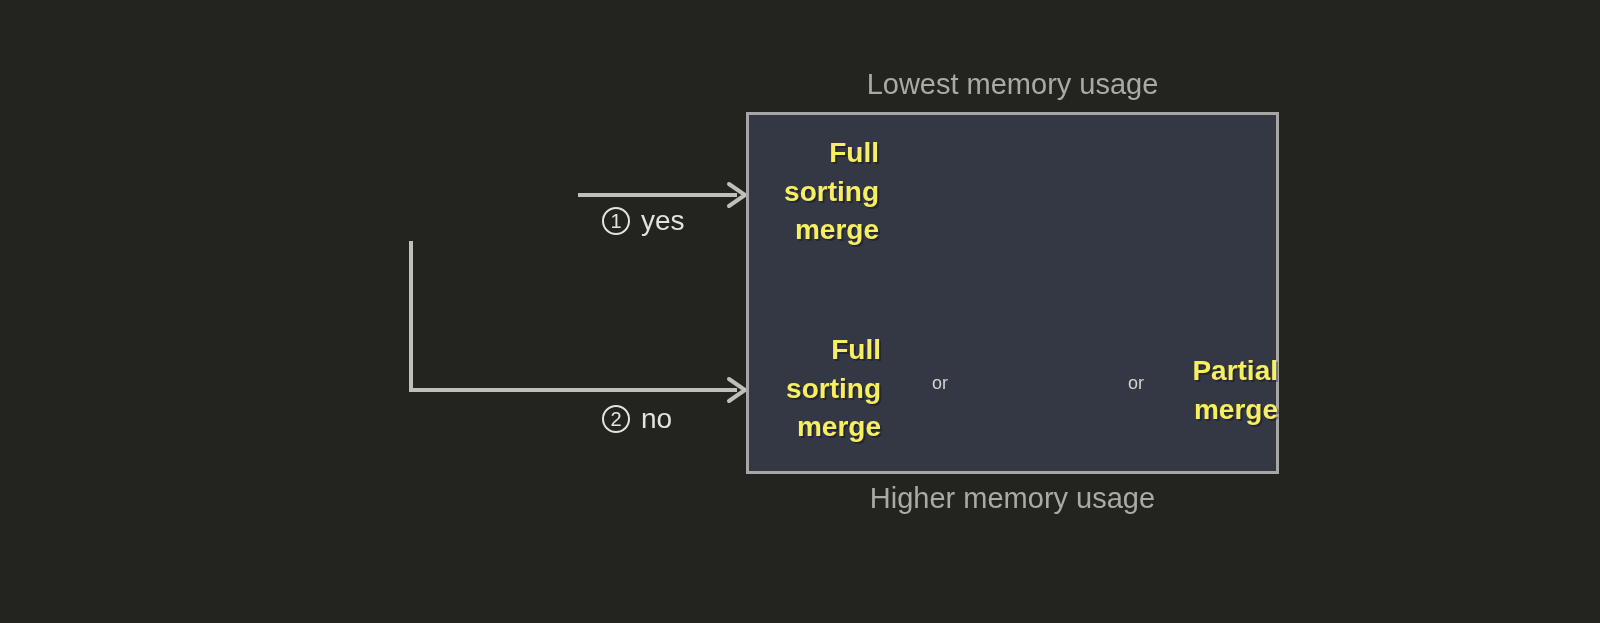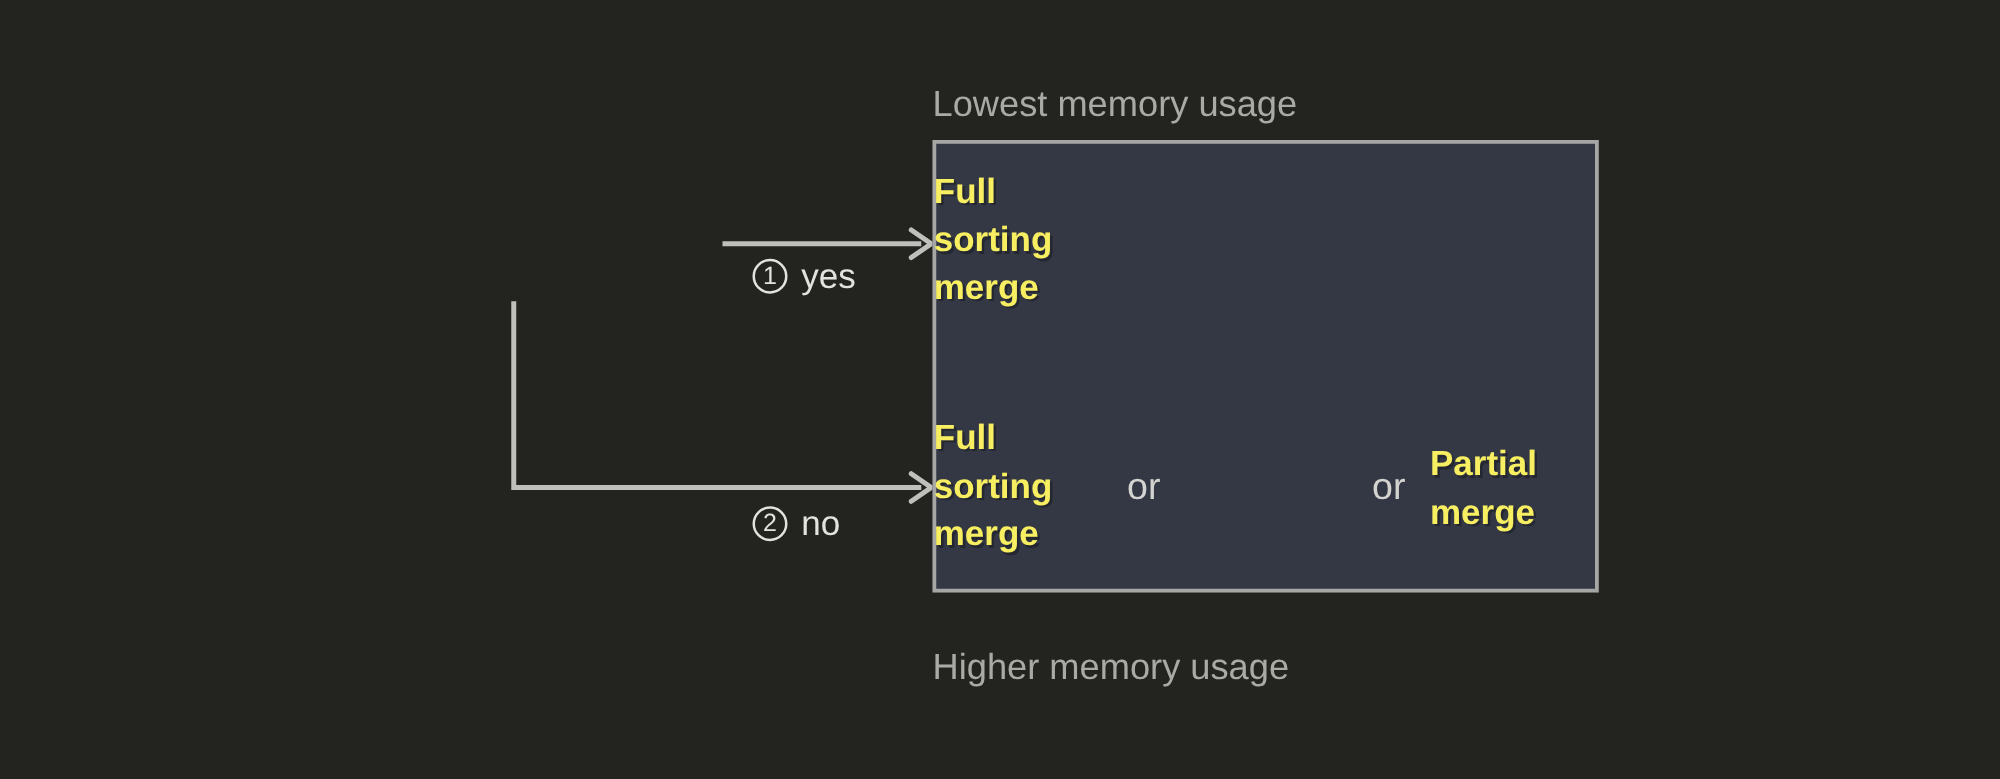--- a/index.html
+++ b/index.html
@@ -78,45 +78,46 @@
     height: 362px;
     box-sizing: border-box;
     background: #343845;
     border: 3px solid #A6A6A4;
   }
 
   .caption {
     position: absolute;
     left: 746px;
     width: 533px;
+    text-align: center;
     color: #A9A9A6;
     font-size: 29px;
     font-weight: 400;
     white-space: nowrap;
   }
   #caption-top    { top: 68px; }
-  #caption-bottom { top: 482px; margin-top: 36px; }
+  #caption-bottom { top: 482px; }
 
   
   .option {
     position: absolute;
     color: #F7EF61;
     font-size: 28px;
     font-weight: bold;
     line-height: 1.38;
-    text-align: left;
+    text-align: right;
     white-space: pre-line;
     text-shadow: 2px 2px 0 rgba(0,0,0,0.30);
   }
   .joiner {
     position: absolute;
     color: #D3D3D0;
-    font-size: 30px;
+    font-size: 18px;
     font-weight: 400;
-    text-align: center;
+    text-align: right;
     white-space: nowrap;
   }
 
   
   #option-top-fsm { left: 747px; top: 134px; width: 132px; }
 
   
   #option-bot-fsm     { left: 747px; top: 331px; width: 134px; }
   #joiner-1           { left: 882px; top: 373px; width: 66px; }
   #option-grace-hash  { left: 948px; top: 352px; width: 130px; }

